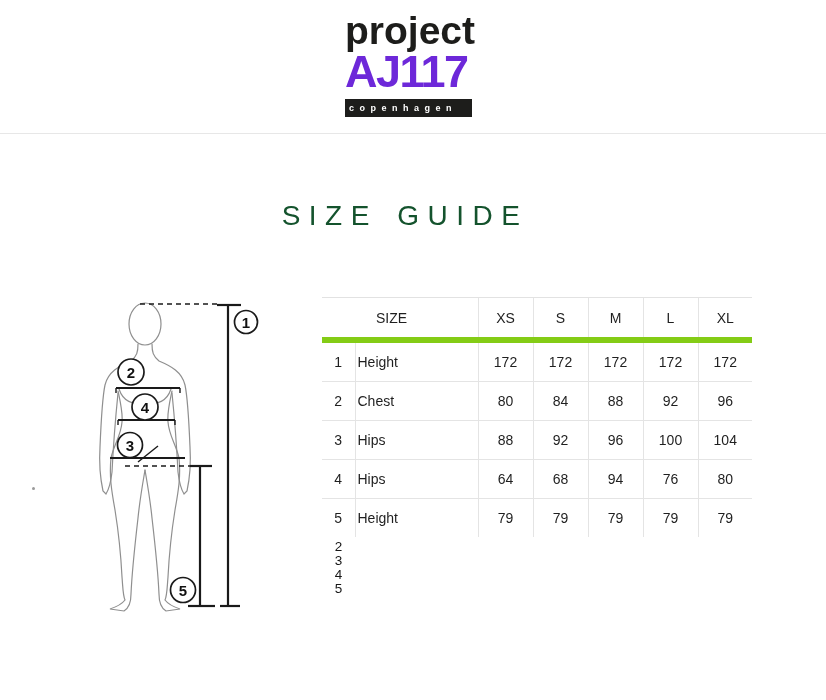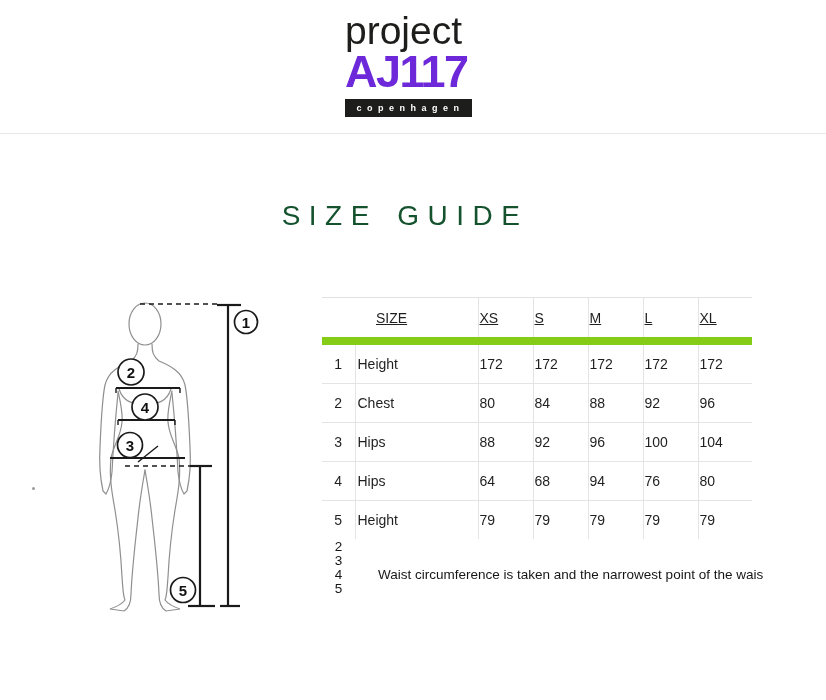--- a/index.html
+++ b/index.html
@@ -1,24 +1,24 @@
 <!DOCTYPE html>
 <html><head>
 <meta charset="utf-8">
 <style>
   html,body{margin:0;padding:0;background:#fff;}
   #page{position:relative;width:826px;height:700px;background:#ffffff;overflow:hidden;
         font-family:"Liberation Sans", sans-serif;color:#1f1f1f;}
 
   
   .logo{position:absolute;left:345px;top:11px;width:127px;cursor:pointer;}
-  .logo-project{font-size:39px;font-weight:400;color:#1d1d1b;line-height:40px;letter-spacing:0px;}
+  .logo-project{font-size:39px;font-weight:700;color:#1d1d1b;line-height:40px;letter-spacing:0px;}
   .logo-aj{font-size:45px;font-weight:700;color:#6d28d9;line-height:44px;letter-spacing:-1.5px;margin-top:-1px;}
   .logo-cph{margin-top:5px;background:#1d1d1b;color:#ffffff;font-size:9px;font-weight:700;
-            letter-spacing:5.5px;text-align:center;padding:4px 0 4px 4px;width:123px;}
+            letter-spacing:5.5px;padding:4px 0 4px 4px;width:123px;}
   .divider{position:absolute;left:0;top:133px;width:826px;height:1px;background:#e7e7e7;}
 
   
   .page-title{position:absolute;left:0;top:201px;width:810px;text-align:center;
               font-size:28px;font-weight:300;color:#14532d;letter-spacing:8.5px;word-spacing:3px;line-height:30px;}
 
   
   .figure-svg{position:absolute;left:95px;top:295px;}
   .body-line{fill:none;stroke:#8f8f8f;stroke-width:1.2;stroke-linecap:round;}
   .meas{fill:none;stroke:#1a1a1a;stroke-width:2.2;}
@@ -26,27 +26,27 @@
   .meas-dash{fill:none;stroke:#1a1a1a;stroke-width:1.6;stroke-dasharray:5 4;}
   .marker circle{fill:#ffffff;stroke:#1a1a1a;stroke-width:1.7;}
   .marker text{font-family:"Liberation Sans",sans-serif;font-size:15px;font-weight:600;fill:#111;
                text-anchor:middle;}
   .artifact-dot{position:absolute;left:32px;top:487px;width:3px;height:3px;background:#9a9a9a;border-radius:50%;}
 
   
   .size-table{position:absolute;left:322px;top:297px;width:430px;border-collapse:collapse;
               table-layout:fixed;font-size:14px;color:#1f1f1f;}
   .size-table th{font-weight:400;}
-  .size-table thead th{border-top:1px solid #e2e2e2;border-bottom:8px solid #84cc16;height:37px;vertical-align:middle;text-decoration:underline;}
+  .size-table thead th{border-top:1px solid #e2e2e2;border-bottom:6px solid #84cc16;height:37px;vertical-align:middle;}
   .size-table tbody td{height:36px;border-top:1px solid #e4e4e4;vertical-align:middle;}
   .size-table tbody tr:first-child td{border-top:none;}
   .c-num{text-align:center;}
   .c-label{text-align:left;padding-left:2px;}
   thead .c-label{padding-left:21px;}
-  .c-val{text-align:left;}
+  .c-val{text-align:center;}
   .size-table .c-val{border-left:1px solid #e4e4e4;}
   .size-table tbody .c-label{border-left:1px solid #e4e4e4;}
 
   
   .footnotes{position:absolute;left:322px;top:540px;font-size:13.5px;color:#161616;}
   .fn-row{display:flex;line-height:14px;}
   .fn-num{width:33px;text-align:center;flex:none;}
   .fn-text{margin-left:23px;white-space:nowrap;}
 </style>
 </head>
@@ -200,20 +200,19 @@
 
   <div class="footnotes">
     <div class="fn-row">
       <span class="fn-num">2</span>
     </div>
     <div class="fn-row">
       <span class="fn-num">3</span>
     </div>
     <div class="fn-row">
       <span class="fn-num">4</span>
-      <span class="fn-text">Waist circumference is taken and the narrowest point of the wais</span>
     </div>
     <div class="fn-row">
       <span class="fn-num">5</span>
     </div>
   </div>
 
 </div>
 
 </body></html>

